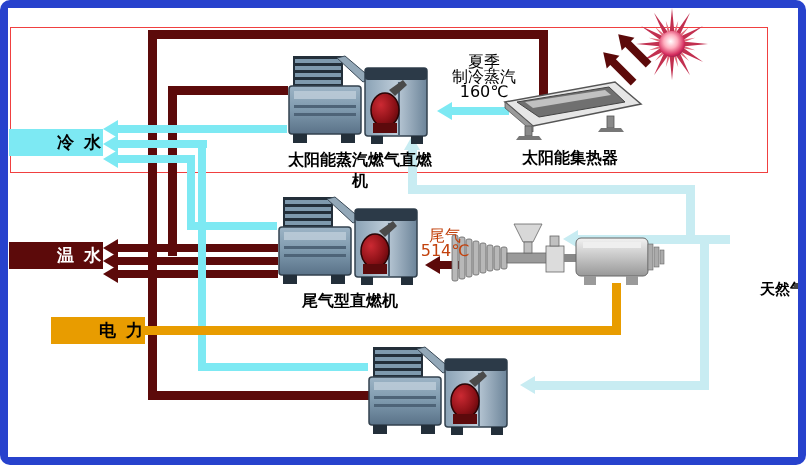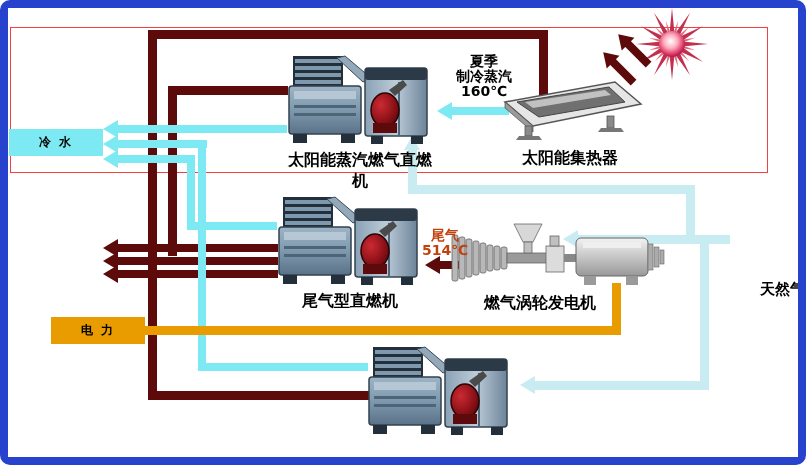--- a/index.html
+++ b/index.html
@@ -11,24 +11,24 @@
   .c-maroon{background:#5c0a0a;}
   .c-cyan{background:#7de9f3;}
   .c-pale{background:#c8ecf2;}
   .c-orange{background:#e89c00;}
   .arrL{position:absolute;z-index:1;width:0;height:0;border-top:9px solid transparent;border-bottom:9px solid transparent;}
   .arrL.k-maroon{border-right:15px solid #5c0a0a;}
   .arrL.k-cyan{border-right:15px solid #7de9f3;}
   .arrL.k-pale{border-right:15px solid #c8ecf2;}
   .arrL.k-orange{border-right:15px solid #e89c00;}
   .arrU{position:absolute;z-index:1;width:0;height:0;border-left:8px solid transparent;border-right:8px solid transparent;border-bottom:14px solid #c8ecf2;}
-  .tag{position:absolute;z-index:3;width:94px;height:27px;display:flex;align-items:center;justify-content:center;
-       font-weight:bold;font-size:12px;letter-spacing:2px;}
+  .tag{position:absolute;z-index:3;width:94px;height:27px;display:flex;align-items:center;justify-content:flex-end;
+       font-weight:bold;font-size:17px;letter-spacing:2px;}
   .mlabel{position:absolute;z-index:4;text-align:center;font-weight:bold;font-size:16px;color:#000;}
-  .ann{position:absolute;z-index:4;text-align:center;font-weight:bold;font-size:14px;line-height:15px;color:#000;}
+  .ann{position:absolute;z-index:4;text-align:center;font-weight:normal;font-size:16px;line-height:15px;color:#000;}
   .ann-red{color:#c2410c;}
   .svgfig{position:absolute;z-index:2;}
   .sun-arrow{position:absolute;z-index:2;width:30px;height:8px;background:#5c0a0a;transform:rotate(45deg);}
   .sun-arrow::before{content:"";position:absolute;left:-13px;top:-5px;width:0;height:0;
        border-top:9px solid transparent;border-bottom:9px solid transparent;border-right:14px solid #5c0a0a;}
   .ng{position:absolute;z-index:3;width:64px;height:64px;border-radius:50%;
       background:radial-gradient(circle at 35% 30%, #ffffff 0%, #e2e2e2 35%, #adadad 65%, #7c7c7c 100%);
       box-shadow:inset -4px -5px 9px rgba(0,0,0,0.28);
       display:flex;align-items:center;justify-content:center;font-weight:bold;font-size:20px;color:#14592c;}
   .nglabel{position:absolute;z-index:4;text-align:right;font-weight:bold;font-size:15px;color:#000;}
@@ -246,20 +246,23 @@
   <div class="pipe c-pale" style="left:526px;top:373px;width:175px;height:9px;"></div>
   <div class="arrL k-pale" style="left:512px;top:368px;"></div>
 
   <div class="pipe c-orange" style="left:604px;top:275px;width:9px;height:47px;"></div>
   <div class="pipe c-orange" style="left:110px;top:318px;width:503px;height:9px;"></div>
   <div class="arrL k-orange" style="left:95px;top:313px;"></div>
 
   <div class="tag" style="left:1px;top:121px;background:#7de9f3;color:#000;">
     <span>冷 水</span>
   </div>
+  <div class="tag" style="left:1px;top:234px;background:#5c0a0a;color:#fff;">
+    <span>温 水</span>
+  </div>
   <div class="tag" style="left:1px;top:309px;background:#e89c00;color:#000;margin-left:42px;">
     <span>电 力</span>
   </div>
 
   <svg class="svgfig" style="left:277px;top:44px;" width="150" height="95" viewBox="0 0 150 95">
         <use href="#machine-sym"></use>
       </svg>
   <svg class="svgfig" style="left:267px;top:185px;" width="150" height="95" viewBox="0 0 150 95">
         <use href="#machine-sym"></use>
       </svg>
@@ -277,21 +280,20 @@
       </svg>
 
   <div class="sun-arrow" style="left:615px;top:42px;"></div>
   <div class="sun-arrow" style="left:600px;top:60px;"></div>
 
   <div class="nglabel" style="left:707px;top:272px;width:90px;">天然气</div>
 
   <div class="mlabel" style="left:277px;top:142px;width:150px;">太阳能蒸汽燃气直燃机</div>
   <div class="mlabel" style="left:487px;top:140px;width:150px;">太阳能集热器</div>
   <div class="mlabel" style="left:267px;top:283px;width:150px;">尾气型直燃机</div>
-  <div class="mlabel" style="left:447px;top:285px;width:170px;">燃气涡轮发电机</div>
 
   <div class="ann" style="left:438px;top:46px;width:76px;">
     <div>夏季</div>
     <div>制冷蒸汽</div>
     <div>160℃</div>
   </div>
   <div class="ann ann-red" style="left:410px;top:220px;width:54px;">
     <div>尾气</div>
     <div>514℃</div>
   </div>

